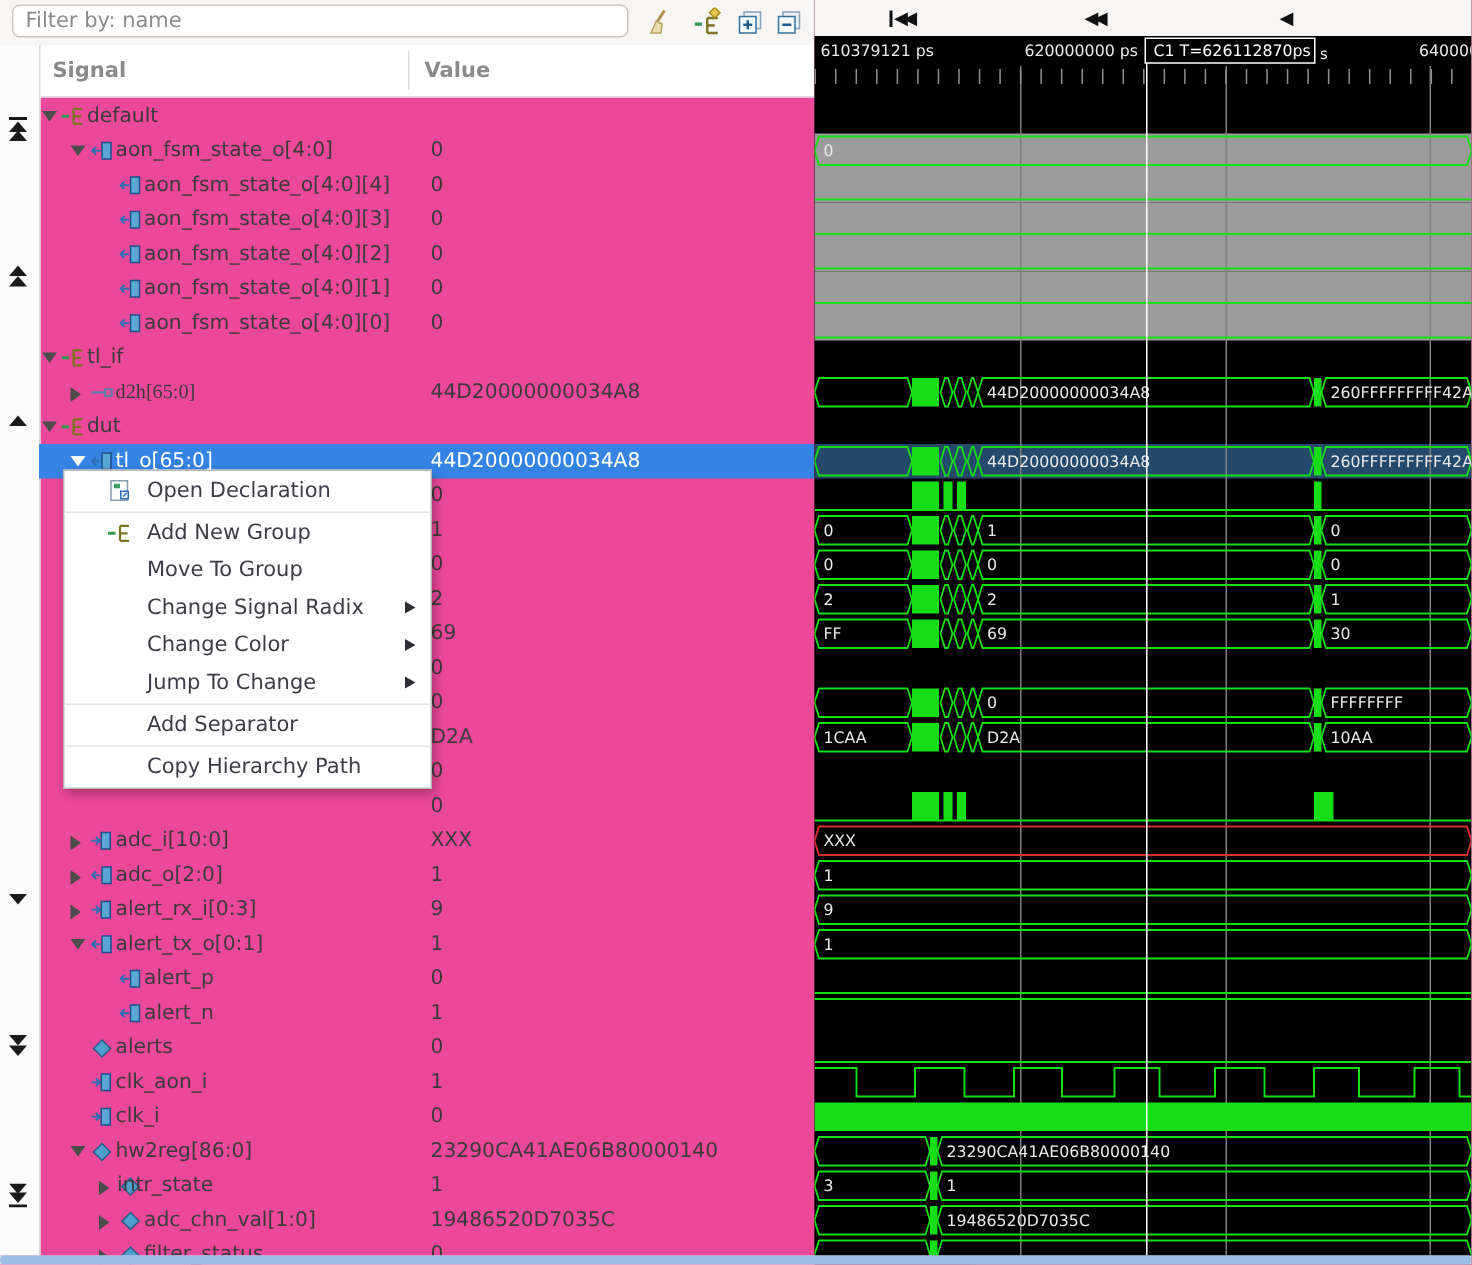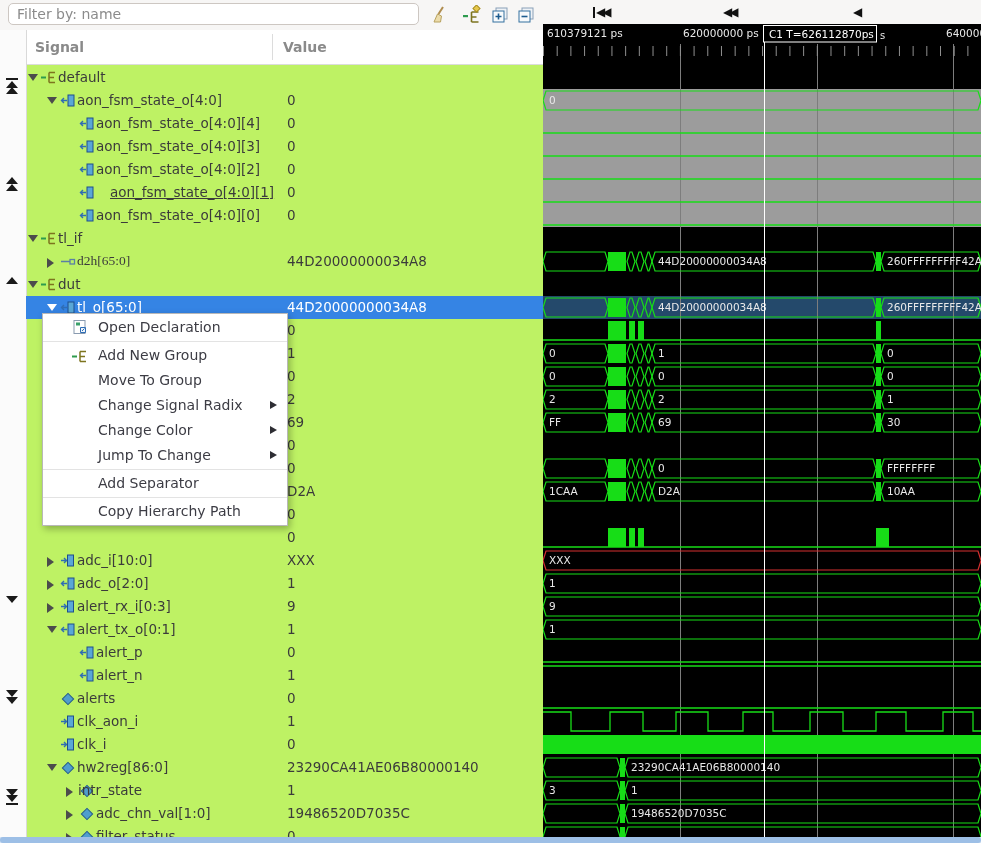--- a/index.html
+++ b/index.html
@@ -1,20 +1,20 @@
 <!DOCTYPE html>
 <html><head>
 <meta charset="utf-8">
 <style>
   html,body{margin:0;padding:0}
   body{width:981px;height:843px;position:relative;overflow:hidden;
        font-family:"DejaVu Sans","Liberation Sans",sans-serif;background:#fff}
 
   
-  .left-panel{position:absolute;left:0;top:0;width:647px;height:843px;background:#bef264}
+  .left-panel{position:absolute;left:0;top:0;width:647px;height:843px;background:#ec4899}
   .filter-bar{position:absolute;left:0;top:0;width:543px;height:30px;background:#f7f6f5}
   .filter-input{position:absolute;left:8px;top:3px;width:393px;height:20px;border:1px solid #cdc7c2;
         border-radius:5px;padding:0 8px;font-size:14px;color:#333;background:#fff;outline:none;
         font-family:"DejaVu Sans",sans-serif}
   .filter-input::placeholder{color:#8b8b8b}
   .tb-icon{position:absolute;top:5px;width:20px;height:20px;cursor:pointer}
 
   .col-headers{position:absolute;top:30px;left:26px;width:517px;height:34px;background:#fff;
         border-bottom:1px solid #dcdcdc}
   .col-h{position:absolute;top:9px;font-weight:bold;font-size:14px;color:#8a8a8a}
@@ -154,21 +154,21 @@
             <rect x="8" y="2" width="6" height="11" fill="#5aa7d6" stroke="#1f4e8c"></rect>
           </svg></span>
         <span class="lbl" style="left: 70px;">aon_fsm_state_o[4:0][2]</span>
         <span class="val">0</span>
       </div>
       <div class="trow" style="top: 117px;">
         <span class="ticon" style="left: 53px;"><svg width="17" height="15">
             <path d="M7 7.5 H1.5 M4 5 L1.5 7.5 L4 10" stroke="#2f6db5" stroke-width="1.4" fill="none"></path>
             <rect x="8" y="2" width="6" height="11" fill="#5aa7d6" stroke="#1f4e8c"></rect>
           </svg></span>
-        <span class="lbl" style="left: 84px; text-decoration: underline;">aon_fsm_state_o[4:0][1]</span>
+        <span class="lbl" style="left: 70px;">aon_fsm_state_o[4:0][1]</span>
         <span class="val">0</span>
       </div>
       <div class="trow" style="top: 140px;">
         <span class="ticon" style="left: 53px;"><svg width="17" height="15">
             <path d="M7 7.5 H1.5 M4 5 L1.5 7.5 L4 10" stroke="#2f6db5" stroke-width="1.4" fill="none"></path>
             <rect x="8" y="2" width="6" height="11" fill="#5aa7d6" stroke="#1f4e8c"></rect>
           </svg></span>
         <span class="lbl" style="left: 70px;">aon_fsm_state_o[4:0][0]</span>
         <span class="val">0</span>
       </div>

